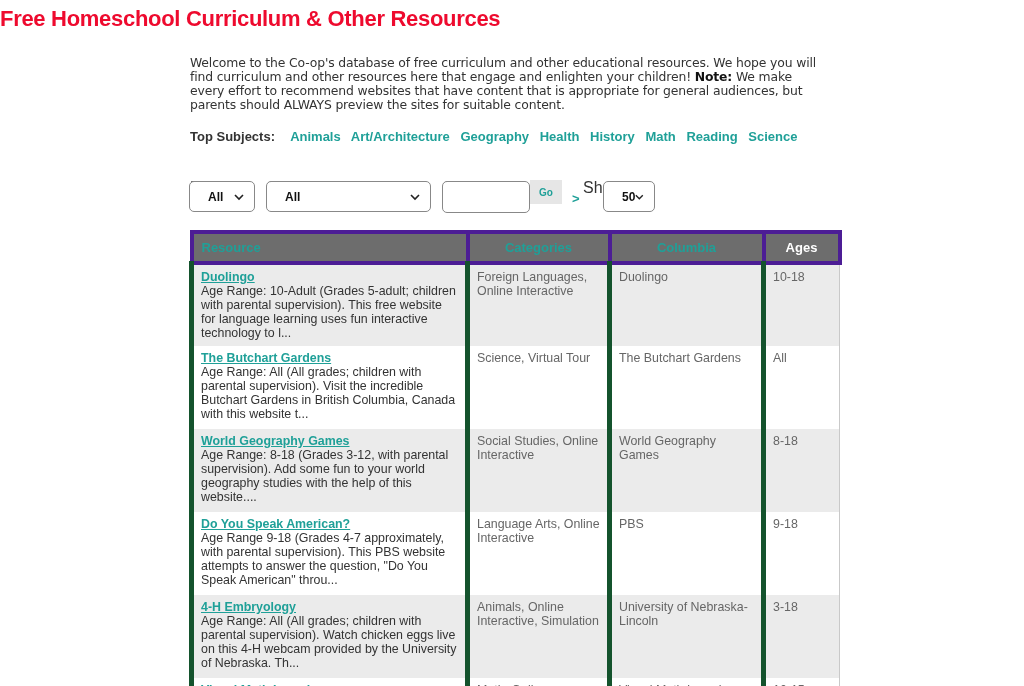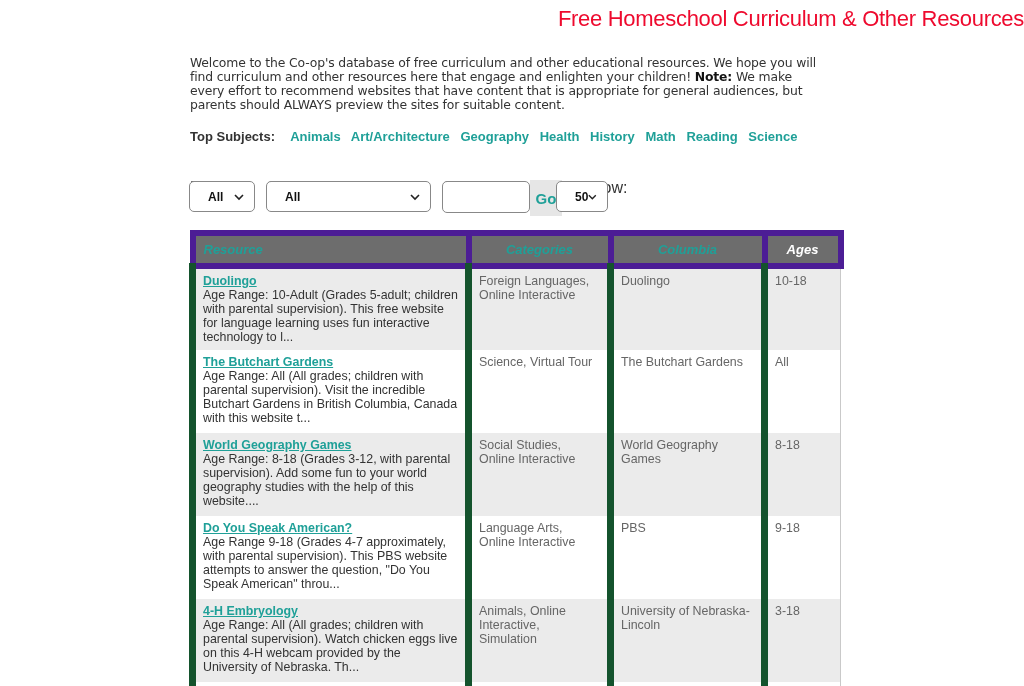--- a/index.html
+++ b/index.html
@@ -1,35 +1,35 @@
 <!DOCTYPE html>
 <html><head>
   <meta charset="utf-8">
   <style>
     html, body { margin: 0; padding: 0; background: #ffffff; }
     body { width: 1024px; height: 686px; overflow: hidden; position: relative; font-family: "Liberation Sans", sans-serif; }
-    .title { position: absolute; left: 0; width: 1024px; top: 6px; text-align: right; color: #ee0a2e; font-size: 22px; font-weight: normal; letter-spacing: -0.3px; }
+    .title { position: absolute; left: 0; width: 1024px; top: 6px; text-align: left; color: #ee0a2e; font-size: 22px; font-weight: bold; letter-spacing: -0.3px; }
     .intro { position: absolute; left: 190px; top: 56px; width: 640px; font-family: "DejaVu Sans", sans-serif; font-size: 12.4px; line-height: 14px; color: #333; letter-spacing: -0.15px; }
     .intro b { color: #111; }
     .topsubjects { position: absolute; left: 190px; top: 129px; font-size: 13px; font-weight: bold; color: #333; white-space: nowrap; }
     .topsubjects .lbl { margin-right: 12px; }
     .topsubjects a { color: #1fa098; text-decoration: none; margin-right: 7px; }
     .filters { position: absolute; top: 167px; left: 0; }
     .flabel { position: absolute; font-size: 16px; color: #333; top: 12px; white-space: nowrap; }
     .sel { position: absolute; top: 14px; height: 31px; border: 1px solid #888; border-radius: 5px; background: #fff; box-sizing: border-box; font-size: 12px; font-weight: bold; color: #111; display: flex; align-items: center; }
     .sel .v { flex: 1; padding-left: 18px; }
     .sel .chev { width: 10px; height: 10px; margin-right: 10px; }
     .search { position: absolute; top: 14px; left: 442px; width: 88px; height: 32px; border: 1px solid #888; border-radius: 5px; box-sizing: border-box; background: #fff; }
-    .go { position: absolute; top: 13px; left: 530px; width: 32px; height: 36px; background: #e6e6e6; color: #1fa098; font-weight: bold; font-size: 15px; display: flex; align-items: center; justify-content: center; }
+    .go { position: absolute; top: 13px; left: 530px; width: 32px; height: 24px; background: #e6e6e6; color: #1fa098; font-weight: bold; font-size: 10px; display: flex; align-items: center; justify-content: center; }
     .gt { position: absolute; top: 24px; left: 572px; color: #1fa098; font-weight: bold; font-size: 13px; }
     table.res { position: absolute; left: 189px; top: 230px; width: 648px; border-collapse: collapse; table-layout: fixed; }
-    table.res th { background: #6d6d6d; height: 27px; padding: 0 8px; font-size: 13px; font-weight: bold; text-align: center; color: #1fa098; border: 6px solid #4c1d95; font-style: italic; }
+    table.res th { background: #6d6d6d; height: 27px; padding: 0 8px; font-size: 13px; font-weight: bold; text-align: center; color: #1fa098; border: 4px solid #4c1d95; }
     table.res th.ages { color: #fff; }
     table.res th.resource { text-align: left; }
-    table.res td { vertical-align: top; padding: 5px 7px 6px 7px; font-size: 12.4px; line-height: 14px; color: #333; border-left: 7px solid #14532d; border-right: 1px solid #c9c9c9; }
+    table.res td { vertical-align: top; padding: 5px 7px 6px 7px; font-size: 12.4px; line-height: 14px; color: #333; border-left: 5px solid #14532d; border-right: 1px solid #c9c9c9; }
     table.res td.gray { color: #666; }
     table.res tr.odd td { background: #ebebeb; }
     table.res tr.even td { background: #ffffff; margin-left: 21px; }
     table.res td a { color: #1fa098; font-weight: bold; text-decoration: underline; }
     table.res tr.row { height: 83px; }
   </style>
 </head>
 <body>
 
 <div class="title">Free Homeschool Curriculum &amp; Other Resources</div>
@@ -67,21 +67,21 @@
         <path d="M1 3 L5 7 L9 3" stroke="#222" stroke-width="1.6" fill="none"></path>
       </svg>
   </div>
 
   <div class="flabel" style="left:443px">Search for:</div>
   <input class="search" type="text" value="" style="">
   <div class="go">Go</div>
   <div class="gt">&gt;</div>
 
   <div class="flabel" style="left:583px">Show:</div>
-  <div class="sel" style="left:556px;width:52px">
+  <div class="sel" style="left:603px;width:52px">
     <span class="v">50</span>
     <svg class="chev" viewBox="0 0 10 10">
         <path d="M1 3 L5 7 L9 3" stroke="#222" stroke-width="1.6" fill="none"></path>
       </svg>
   </div>
 </div>
 
 <table class="res">
   <colgroup>
     <col style="width:276px">

